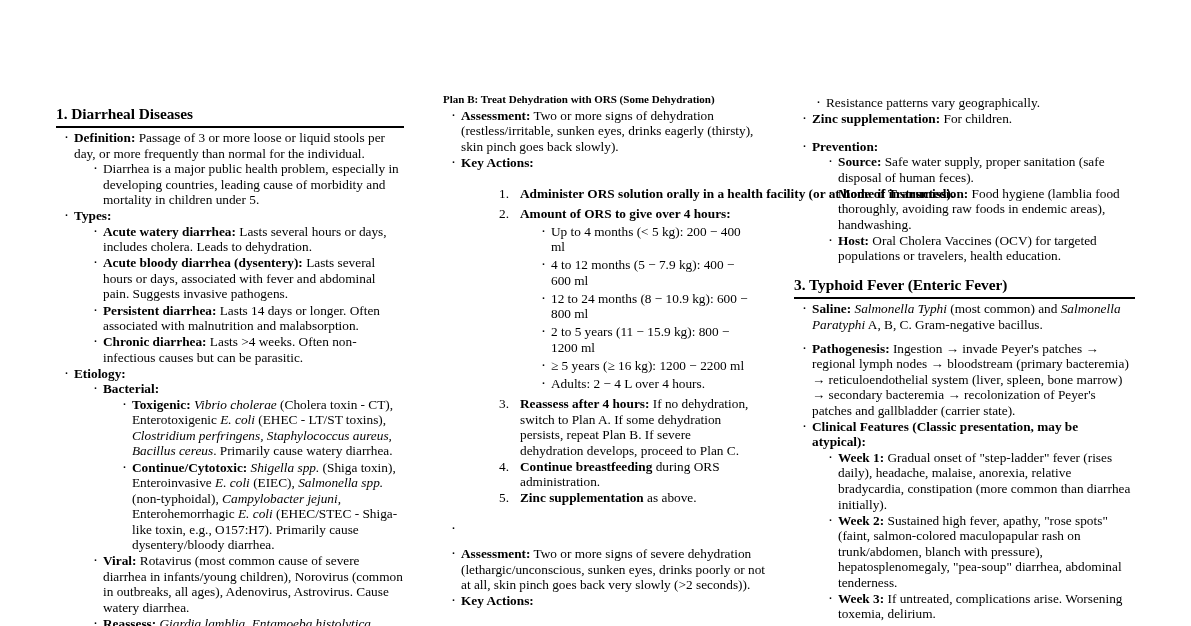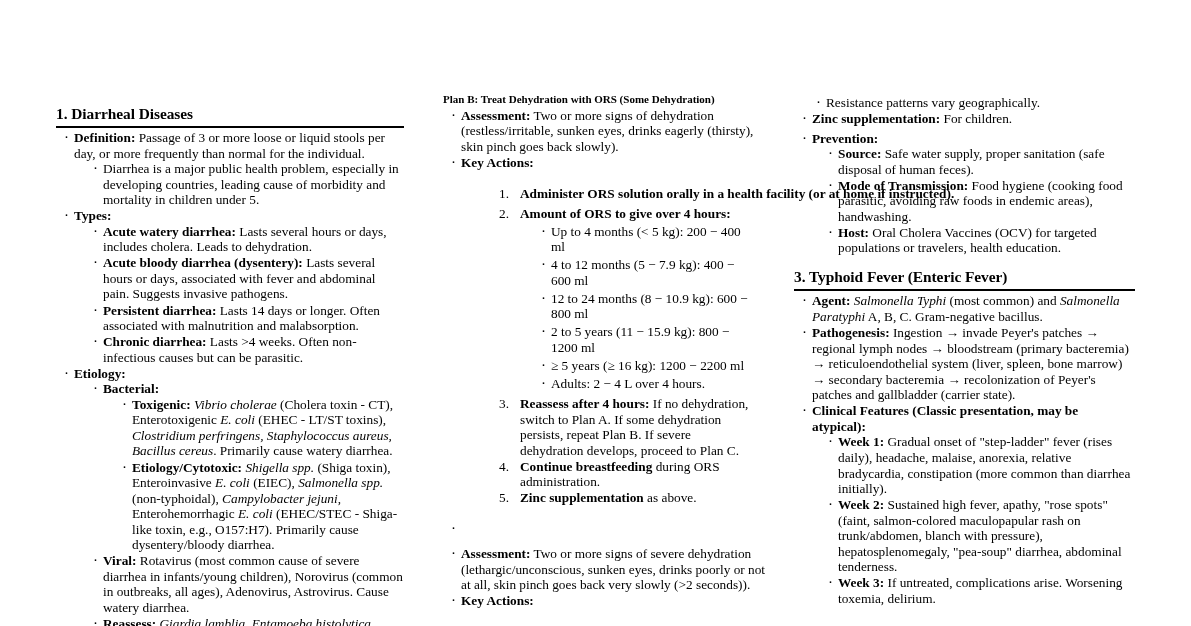--- a/index.html
+++ b/index.html
@@ -158,21 +158,21 @@
         <b>Etiology:</b>
         <ul class="lvl2">
           <li class="b">
             <b>Bacterial:</b>
             <ul class="lvl3">
               <li class="b">
                 <b>Toxigenic:</b>
                 <i>Vibrio cholerae</i><span> (Cholera toxin - CT), Enterotoxigenic </span><i>E. coli</i><span> (EHEC - LT/ST toxins), </span><i>Clostridium perfringens, Staphylococcus aureus, Bacillus cereus</i><span>. Primarily cause watery diarrhea.</span>
               </li>
               <li class="b">
-                <b>Etiology/Cytotoxic:</b>
+                <b>Continue/Cytotoxic:</b>
                 <i>Shigella spp.</i><span> (Shiga toxin), Enteroinvasive </span><i>E. coli</i><span> (EIEC), </span><i>Salmonella spp.</i><span> (non-typhoidal), </span><i>Campylobacter jejuni</i><span>, Enterohemorrhagic </span><i>E. coli</i><span> (EHEC/STEC - Shiga-like toxin, e.g., O157:H7). Primarily cause dysentery/bloody diarrhea.</span>
               </li>
             </ul>
           </li>
           <li class="b">
             <b>Viral:</b><span> Rotavirus (most common cause of severe diarrhea in infants/young children), Norovirus (common in outbreaks, all ages), Adenovirus, Astrovirus. Cause watery diarrhea.</span>
           </li>
           <li class="b">
             <b>Reassess:</b><i> Giardia lamblia, Entamoeba histolytica, Cryptosporidium parvum, Cyclospora cayetanensis</i><span>. Can cause acute, persistent, or chronic diarrhea.</span>
           </li>
@@ -252,47 +252,47 @@
         <ul class="lvl2" style="padding-left:14px;">
           <li class="b">Resistance patterns vary geographically.</li>
         </ul>
       </li>
       <li class="b" style="padding-left:12px;">
         <b>Zinc supplementation:</b><span> For children.</span>
       </li>
     </ul>
 
     <div style="padding-left:0px;">
-      <ul class="lvl1" style="padding-left:0;margin-top:4px;">
+      <ul class="lvl1" style="padding-left:0;margin-top:12px;">
         <li class="b" style="padding-left:12px;">
           <b>Prevention:</b>
           <ul class="lvl2" style="padding-left:14px;">
             <li class="b">
               <b>Source:</b><span> Safe water supply, proper sanitation (safe disposal of human feces).</span>
             </li>
             <li class="b">
-              <b>Mode of Transmission:</b><span> Food hygiene (cooking food parasitic, avoiding raw foods in endemic areas), handwashing.</span>
+              <b>Mode of Transmission:</b><span> Food hygiene (lamblia food thoroughly, avoiding raw foods in endemic areas), handwashing.</span>
             </li>
             <li class="b">
               <b>Host:</b><span> Oral Cholera Vaccines (OCV) for targeted populations or travelers, health education.</span>
             </li>
           </ul>
         </li>
       </ul>
     </div>
 
     <div style="height:12px;"></div>
 
     <h2 class="section-title" style="margin-left:-6px;">3. Typhoid Fever (Enteric Fever)</h2>
 
     <ul class="lvl1" style="padding-left:0;">
       <li class="b" style="padding-left:12px;">
-        <b>Agent:</b><i> Salmonella Typhi</i><span> (most common) and </span><i>Salmonella Paratyphi</i><span> A, B, C. Gram-negative bacillus.</span>
-      </li>
-      <li class="b" style="padding-left:12px;">
+        <b>Saline:</b><i> Salmonella Typhi</i><span> (most common) and </span><i>Salmonella Paratyphi</i><span> A, B, C. Gram-negative bacillus.</span>
+      </li>
+      <li class="b" style="padding-left:12px;margin-top:8px;">
         <b>Pathogenesis:</b><span> Ingestion → invade Peyer's patches → regional lymph nodes → bloodstream (primary bacteremia) → reticuloendothelial system (liver, spleen, bone marrow) → secondary bacteremia → recolonization of Peyer's patches and gallbladder (carrier state).</span>
       </li>
       <li class="b" style="padding-left:12px;">
         <b>Clinical Features (Classic presentation, may be atypical):</b>
         <ul class="lvl2" style="padding-left:14px;">
           <li class="b">
             <b>Week 1:</b><span> Gradual onset of "step-ladder" fever (rises daily), headache, malaise, anorexia, relative bradycardia, constipation (more common than diarrhea initially).</span>
           </li>
           <li class="b">
             <b>Week 2:</b><span> Sustained high fever, apathy, "rose spots" (faint, salmon-colored maculopapular rash on trunk/abdomen, blanch with pressure), hepatosplenomegaly, "pea-soup" diarrhea, abdominal tenderness.</span>

